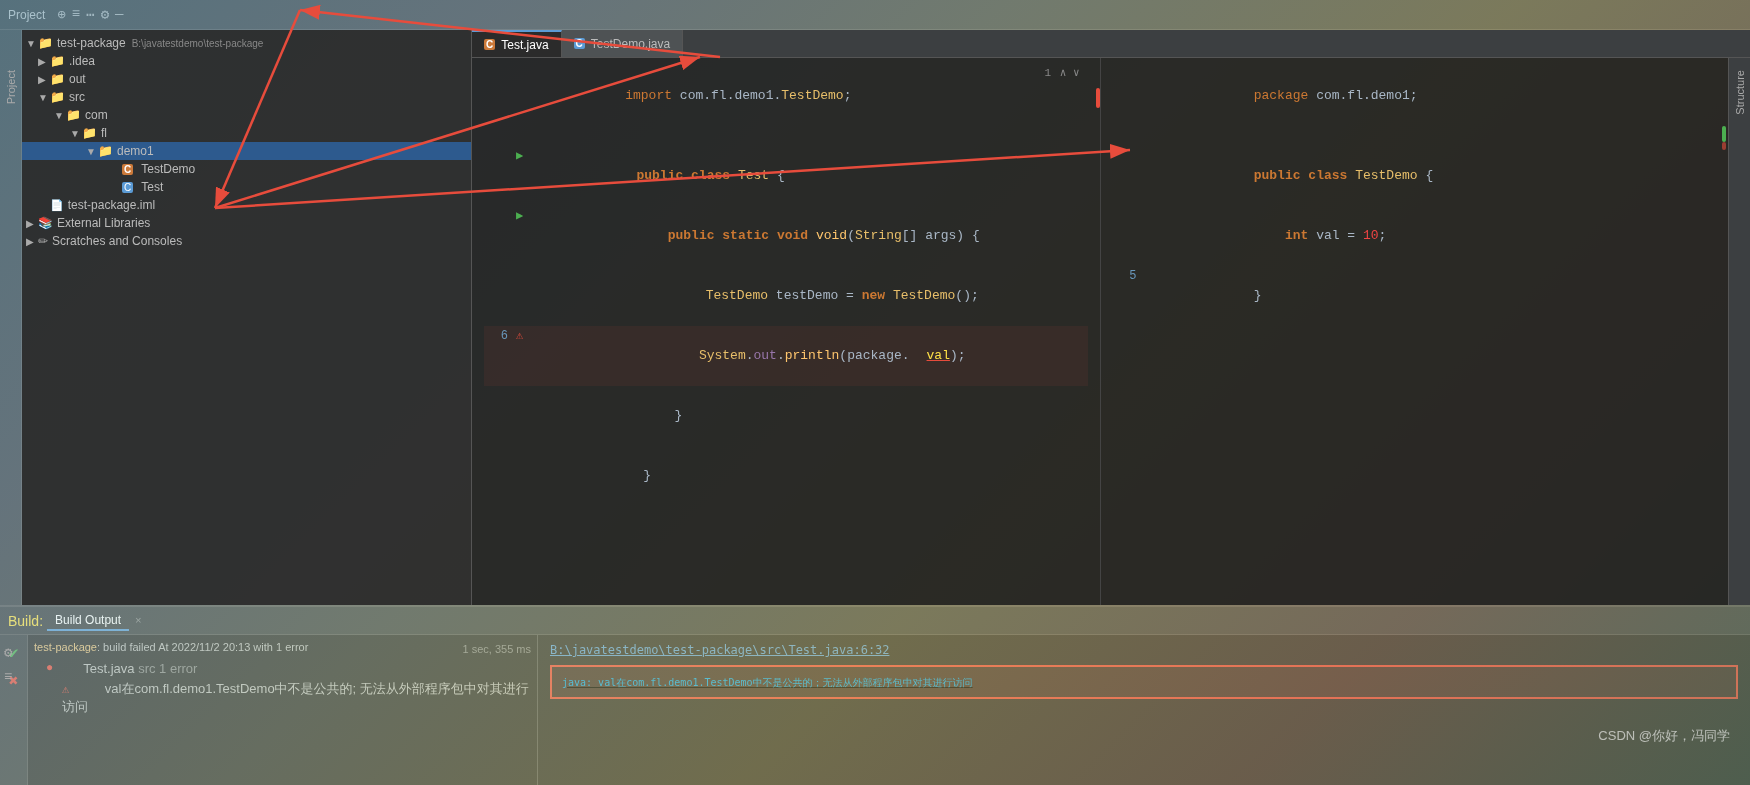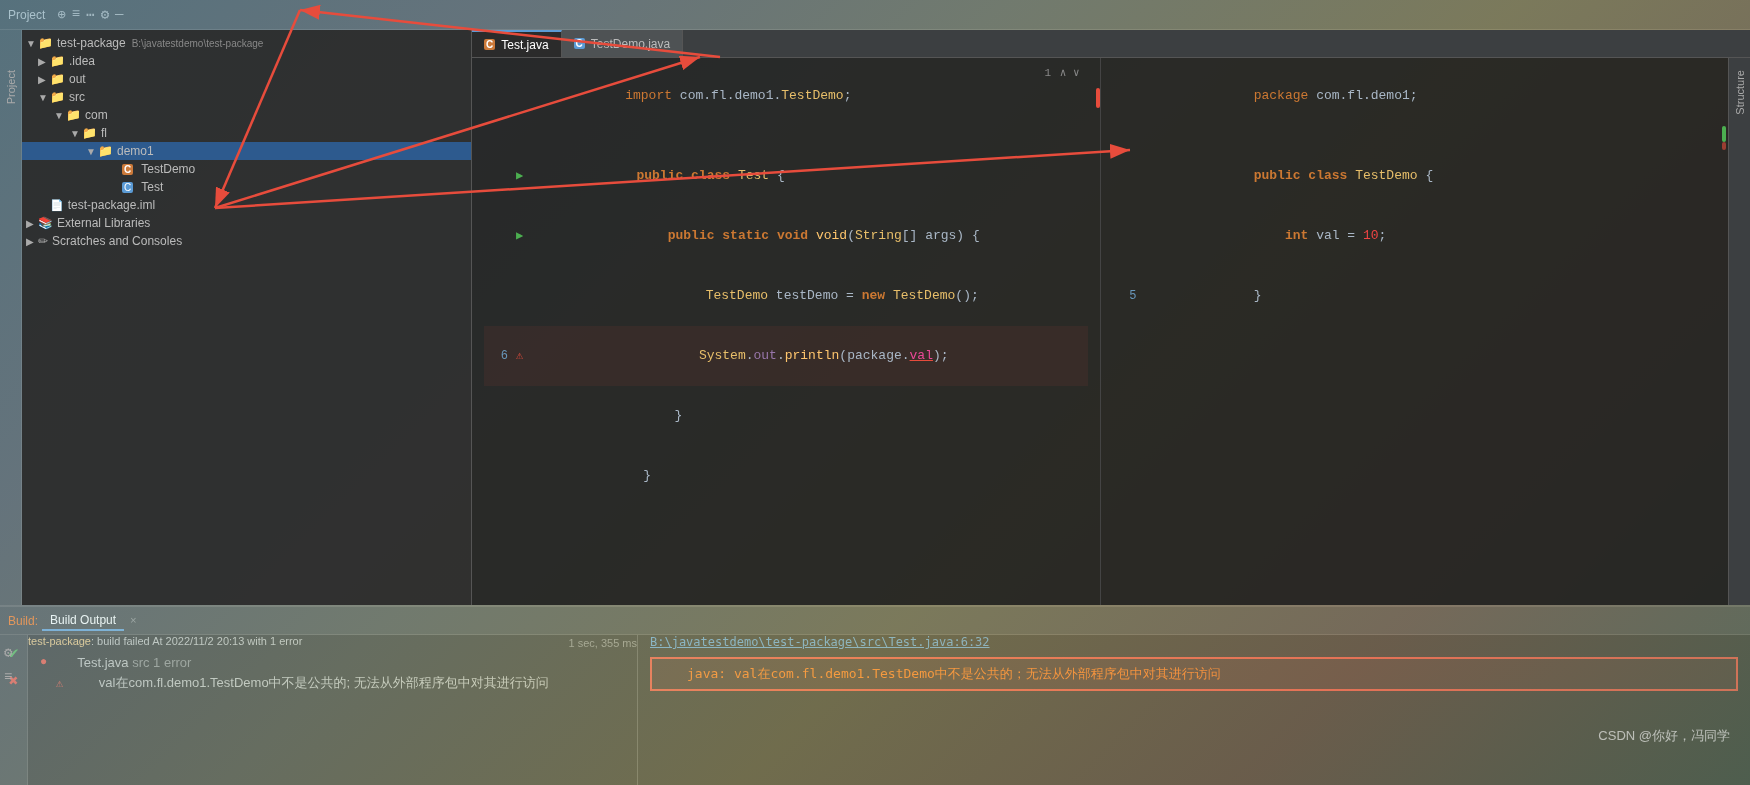--- a/index.html
+++ b/index.html
@@ -169,21 +169,21 @@
       overflow: auto;
       position: relative;
     }
 
     .code-panel.left {
       border-right: 1px solid #444;
     }
 
     .code-line {
       display: flex;
-      align-items: center;
+      align-items: flex-start;
       min-height: 20px;
       font-size: 13px;
       line-height: 20px;
     }
 
     .line-gutter {
       color: #666;
       width: 24px;
       text-align: right;
       margin-right: 8px;
@@ -242,22 +242,22 @@
       display: flex;
       align-items: center;
       padding: 0 8px;
       height: 28px;
       background: #3c3f41;
       border-bottom: 1px solid #555;
       gap: 4px;
     }
 
     .bottom-tab-label {
-      color: #f97316;
-      font-size: 12px;
+      color: #fde047;
+      font-size: 14px;
       font-family: sans-serif;
     }
 
     .bottom-tab {
       color: #aaa;
       font-size: 12px;
       font-family: sans-serif;
       padding: 2px 8px;
       cursor: pointer;
     }
@@ -274,23 +274,23 @@
       margin-left: 2px;
     }
 
     .bottom-content {
       display: flex;
       flex: 1;
       overflow: hidden;
     }
 
     .build-left {
-      width: 610px;
+      width: 510px;
       border-right: 1px solid #555;
-      padding: 0;
+      padding: 6px;
       overflow-y: auto;
       flex-shrink: 0;
     }
 
     .build-message {
       font-size: 11px;
       font-family: sans-serif;
       color: #bbb;
       margin-bottom: 4px;
     }
@@ -310,44 +310,44 @@
 
     .build-error-text {
       color: #bbb;
       font-size: 13px;
       font-family: sans-serif;
       margin-left: 26px;
     }
 
     .build-right {
       flex: 1;
-      padding: 0 12px;
+      padding: 8px 12px;
       overflow-y: auto;
+      text-decoration: underline;
     }
 
     .error-path {
       color: #5b9bd5;
       font-size: 12px;
       text-decoration: underline;
       cursor: pointer;
       font-family: monospace;
     }
 
     .error-message-box {
       border: 2px solid #e74c3c;
       padding: 6px 10px;
       margin-top: 8px;
       background: rgba(231, 76, 60, 0.1);
     }
 
     .error-message-text {
-      color: #f97316;
-      font-size: 13px;
+      color: #0ea5e9;
+      font-size: 10px;
       font-family: monospace;
-      margin-left: 25px;
     }
 
     
     .structure-panel {
       width: 22px;
       background: #3c3f41;
       border-left: 1px solid #555;
       display: flex;
       flex-direction: column;
       align-items: center;
@@ -579,21 +579,21 @@
             <span class="line-gutter"></span>
             <span class="code-content" style="margin-left:18px;">
               <span class="plain">        </span><span class="type">TestDemo</span><span class="plain"> testDemo = </span><span class="kw">new</span><span class="plain"> </span><span class="type">TestDemo</span><span class="plain">();</span>
             </span>
           </div>
 
           <div class="code-line" style="background:rgba(231,76,60,0.08);">
             <span class="line-gutter" style="color:#6897bb;">6</span>
             <span class="error-icon">⚠</span>
             <span class="code-content">
-              <span class="plain">        </span><span class="type">System</span><span class="plain">.</span><span style="color:#9876aa;">out</span><span class="plain">.</span><span class="fn">println</span><span class="plain">(package.</span><span class="err-underline" style="color:#ec4899;">val</span><span class="plain">);</span>
+              <span class="plain">        </span><span class="type">System</span><span class="plain">.</span><span style="color:#9876aa;">out</span><span class="plain">.</span><span class="fn">println</span><span class="plain">(package.</span><span class="err-underline" style="color:#fde047;margin-left:17px;">val</span><span class="plain">);</span>
             </span>
           </div>
 
           <div class="code-line">
             <span class="line-gutter"></span>
             <span class="code-content" style="margin-left:18px;">
               <span class="plain">    }</span>
             </span>
           </div>
 

